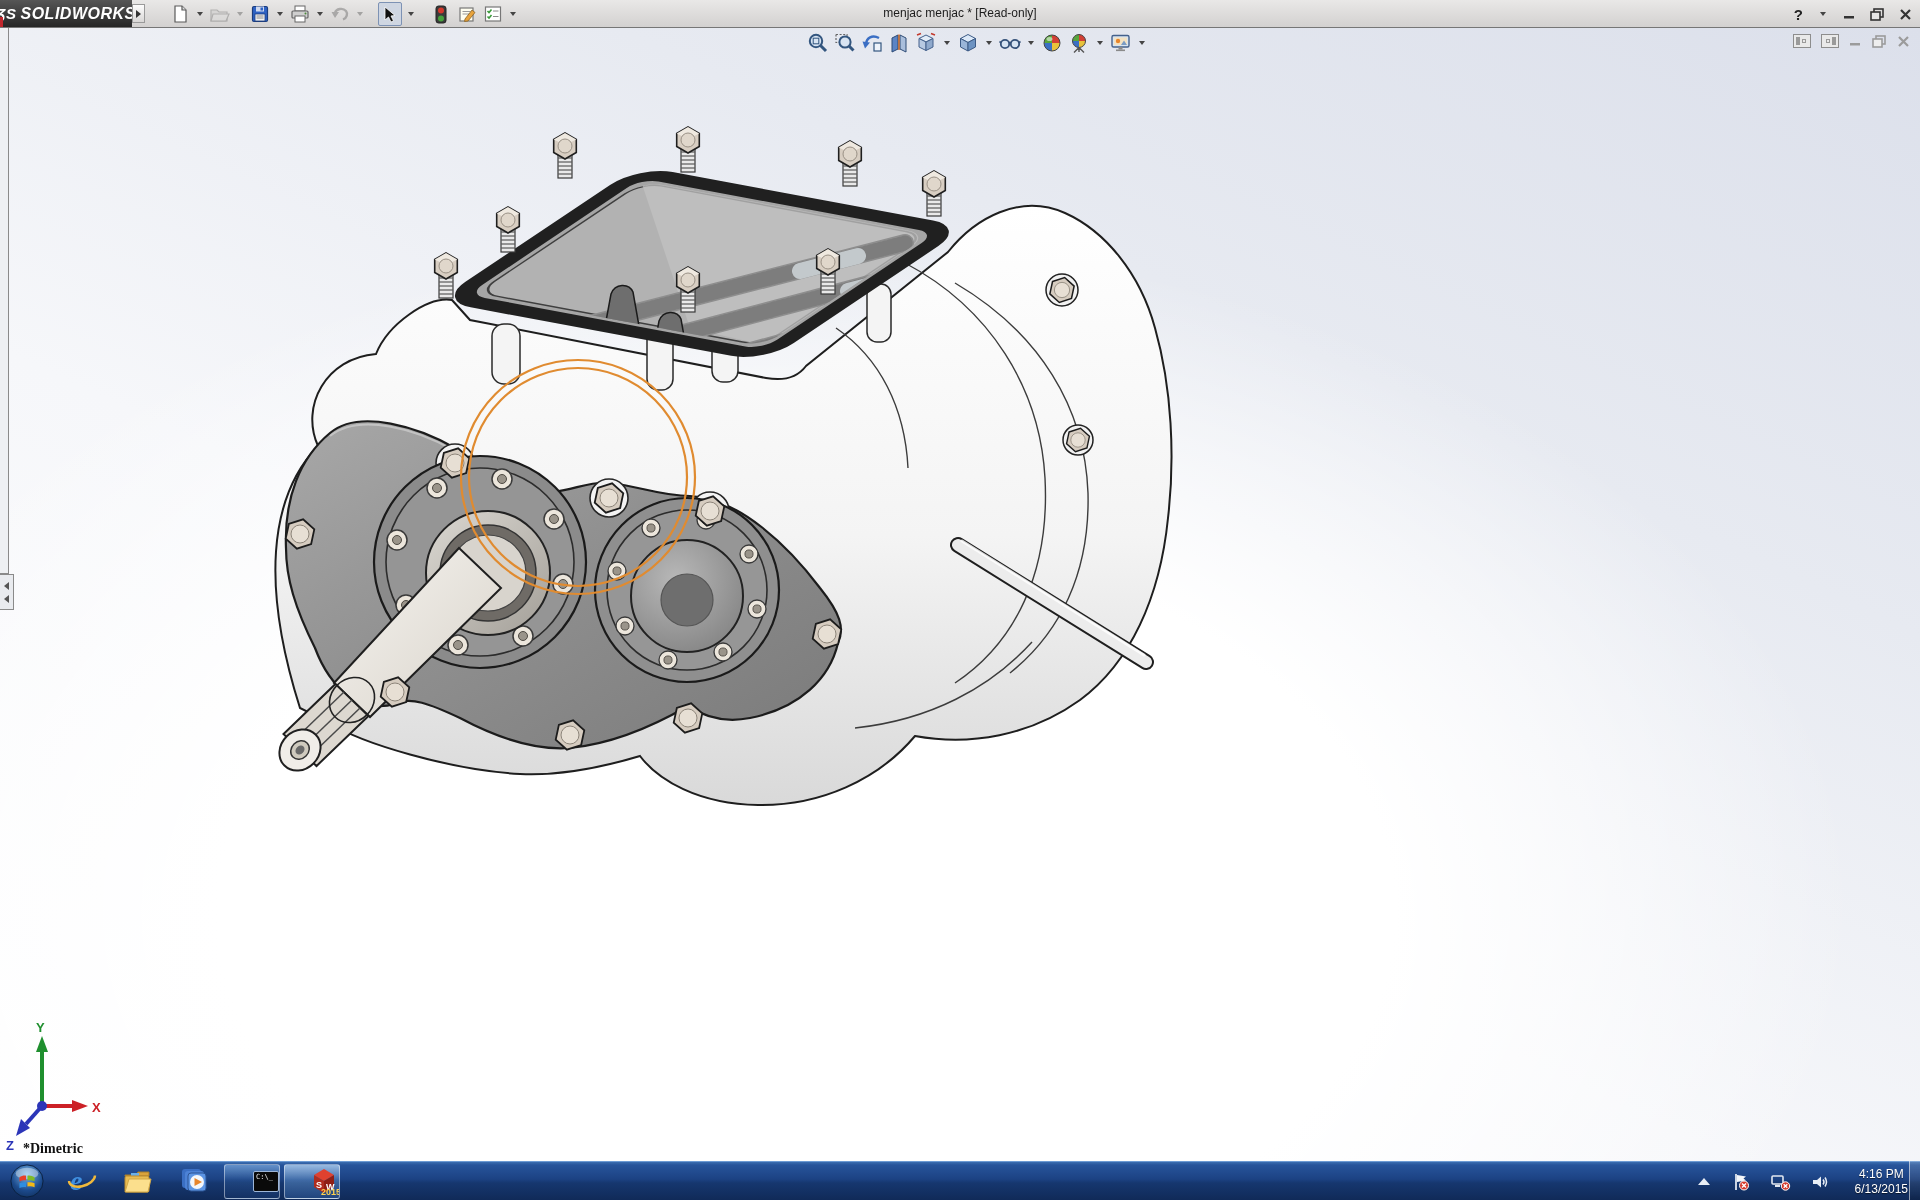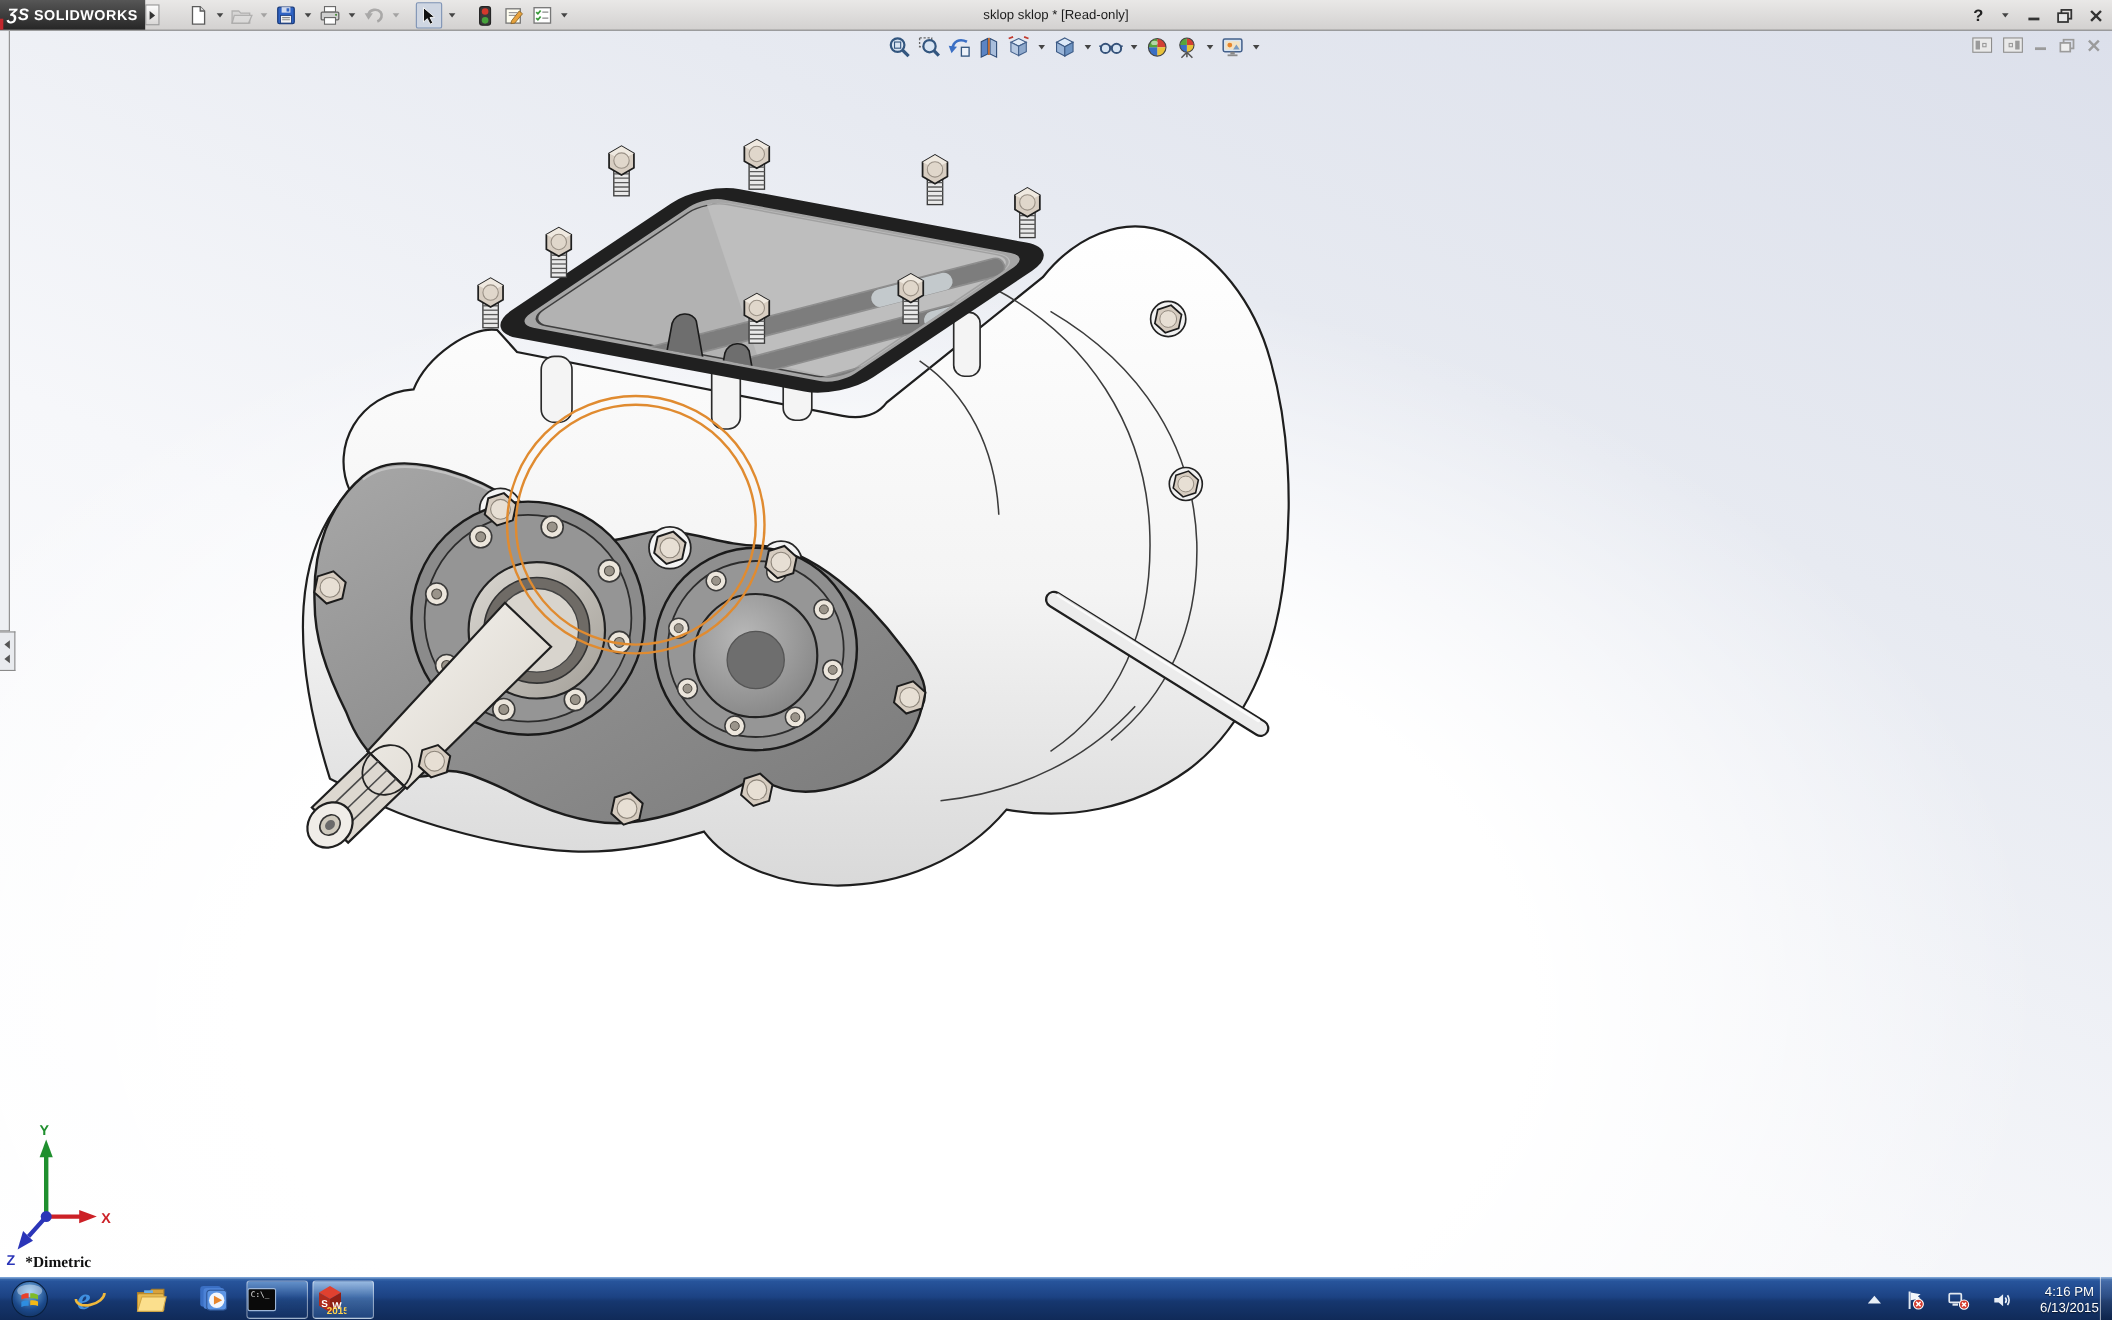--- a/index.html
+++ b/index.html
@@ -6,21 +6,21 @@
   html,body { width:1920px; height:1200px; overflow:hidden; font-family:"Liberation Sans", sans-serif; }
   .screen { position:relative; width:1920px; height:1200px; background:#d7d6d5;border-radius:29px; }
 
   
   .topbar { position:absolute; left:0; top:0; width:1920px; height:28px;
             background:linear-gradient(#e9e8e7,#d3d1d0); border-bottom:1px solid #767676; }
   .logo-box { position:absolute; left:0; top:0; width:132px; height:27px;
               background:linear-gradient(#565656,#262626); color:#fff; display:flex;
               align-items:center; justify-content:center; letter-spacing:.5px; }
   .logo-mark { font-style:italic; font-weight:bold; font-size:15px; margin-right:4px; }
-  .logo-name { font-size:13px; font-weight:bold; }
+  .logo-name { font-size:16px; font-weight:bold;font-style:italic; }
   .logo-red { position:absolute; left:0; top:17px; width:3px; height:10px; background:#c1272d; }
   .logo-arrow { position:absolute; left:132px; top:4px; width:13px; height:19px; background:linear-gradient(#fdfdfd,#d9d7d6);
                 border:1px solid #9a9a9a; display:flex; align-items:center; justify-content:center; }
   .tri-right { width:0; height:0; border-top:4px solid transparent; border-bottom:4px solid transparent; border-left:5px solid #333; }
   .main-tools { position:absolute; left:168px; top:1px; height:26px; display:flex; align-items:center; gap:2px; }
   .tool-btn { width:24px; height:24px; display:flex; align-items:center; justify-content:center; border-radius:2px; }
   .tool-btn.pressed { background:#cfd6e2; border:1px solid #7d92b4; }
   .tool-btn.disabled { opacity:.38; filter:grayscale(1); }
   .dd { width:0; height:0; border-left:3.5px solid transparent; border-right:3.5px solid transparent; border-top:4px solid #444; margin:0 3px; }
   .dd.dim { opacity:.38; }
@@ -52,23 +52,23 @@
   .model-svg { position:absolute; left:0; top:0; }
 
   .orientation-label { position:absolute; left:23px; bottom:4px; font-size:14px; font-weight:700; color:#111;font-family:Liberation Serif, serif; }
 
   
   .taskbar { position:absolute; left:0; top:1161px; width:1920px; height:39px;
              background:linear-gradient(#3b6db0 0%, #27549b 8%, #1c4283 45%, #16376f 55%, #102a58 100%);
              border-top:1px solid #6d9bd4; display:flex; align-items:center; }
   .start-btn { width:54px; height:39px; display:flex; align-items:center; justify-content:center; }
   .task-icon { width:56px; height:39px; display:flex; align-items:center; justify-content:center; }
-  .task-btn { width:56px; height:35px; margin:2px 2px; display:flex; align-items:center; justify-content:flex-start;
+  .task-btn { width:56px; height:35px; margin:2px 2px; display:flex; align-items:center; justify-content:flex-end;
               border:1px solid rgba(255,255,255,.45); border-radius:3px;
-              background:linear-gradient(rgba(150,195,240,.55), rgba(60,110,175,.25) 45%, rgba(25,60,115,.35)); }
+              background:linear-gradient(rgba(150,195,240,.55), rgba(60,110,175,.25) 45%, rgba(25,60,115,.35));padding-left:13px; }
   .task-btn.front { background:linear-gradient(rgba(190,220,248,.75), rgba(110,160,215,.45) 45%, rgba(50,95,160,.5)); }
   .tray { position:absolute; right:12px; top:0; height:39px; display:flex; align-items:center; gap:21px; }
   .tray-icon { display:flex; align-items:center; justify-content:center; }
   .clock { color:#fff; font-size:12px; text-align:center; line-height:15px; margin-left:4px; text-shadow:0 1px 1px rgba(0,0,0,.6); }
   .show-desktop { position:absolute; right:0; top:1161px; width:11px; height:39px;
                   border-left:1px solid rgba(255,255,255,.55); background:linear-gradient(rgba(255,255,255,.15),rgba(0,0,0,.15)); }
   .cmd-ico { width:26px; height:21px; background:#0a0a0a; border:1px solid #9db6d8; border-radius:2px;
              color:#e8e8e8; font-family:"DejaVu Sans Mono", monospace; font-size:7px; line-height:9px; padding:1px 2px; }
 </style>
 </head>
@@ -158,21 +158,21 @@
           <rect x="2.5" y="2" width="15" height="14" fill="#ffffff" stroke="#777" stroke-width="1.2"></rect>
           <polyline points="4.5,6 6,7.5 8.5,4.5" fill="none" stroke="#3a9a3a" stroke-width="1.6"></polyline>
           <line x1="10" y1="6" x2="15.5" y2="6" stroke="#8a8a8a"></line>
           <polyline points="4.5,11.5 6,13 8.5,10" fill="none" stroke="#3a9a3a" stroke-width="1.6"></polyline>
           <line x1="10" y1="11.5" x2="15.5" y2="11.5" stroke="#8a8a8a"></line>
         </svg>
       </div>
         <span class="dd"></span>
     </div>
 
-    <div class="title-text">sklop sklop * [Read-only]</div>
+    <div class="title-text">menjac menjac * [Read-only]</div>
 
     <div class="win-controls">
       <span class="wc" style="font-size:15px;font-weight:bold">?</span>
       <span class="dd"></span>
       <svg width="13" height="12">
           <rect x="1" y="8" width="10" height="2.5" fill="#333"></rect>
         </svg>
       <svg width="15" height="13">
         <rect x="4" y="1" width="9" height="8" fill="none" stroke="#333" stroke-width="1.6"></rect>
         <rect x="1" y="4" width="9" height="8" fill="#e6e6e6" stroke="#333" stroke-width="1.6"></rect>

